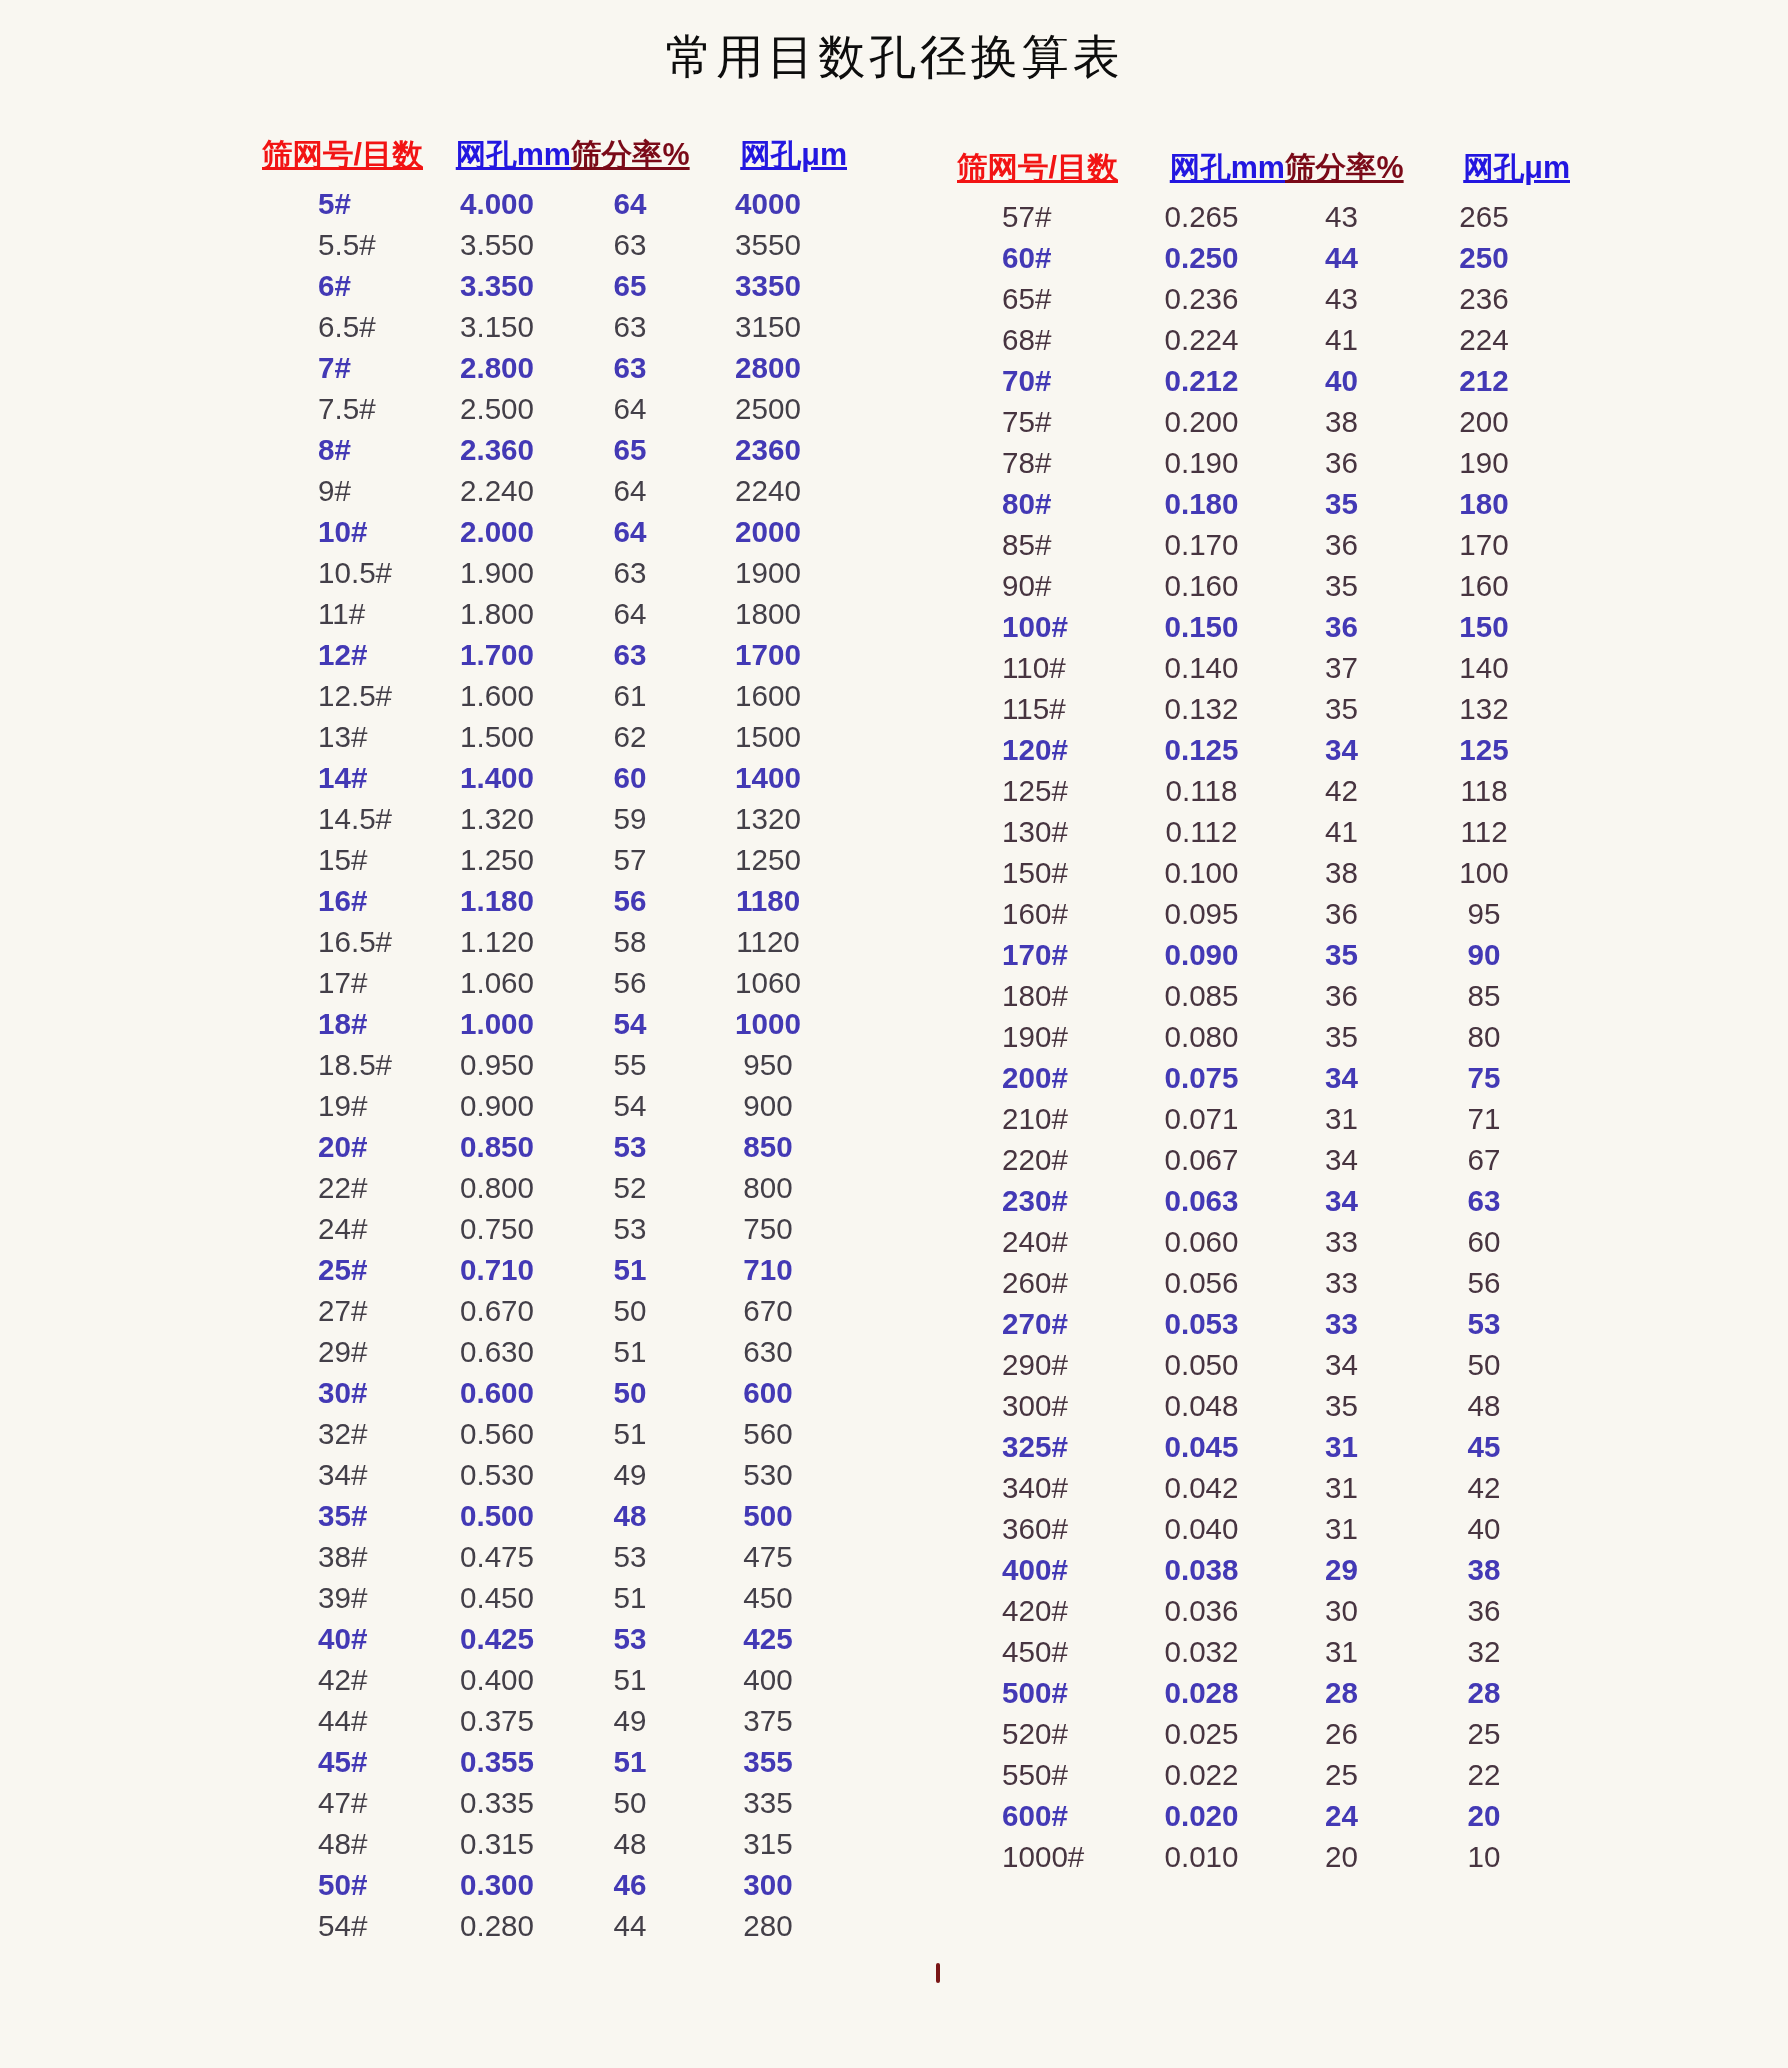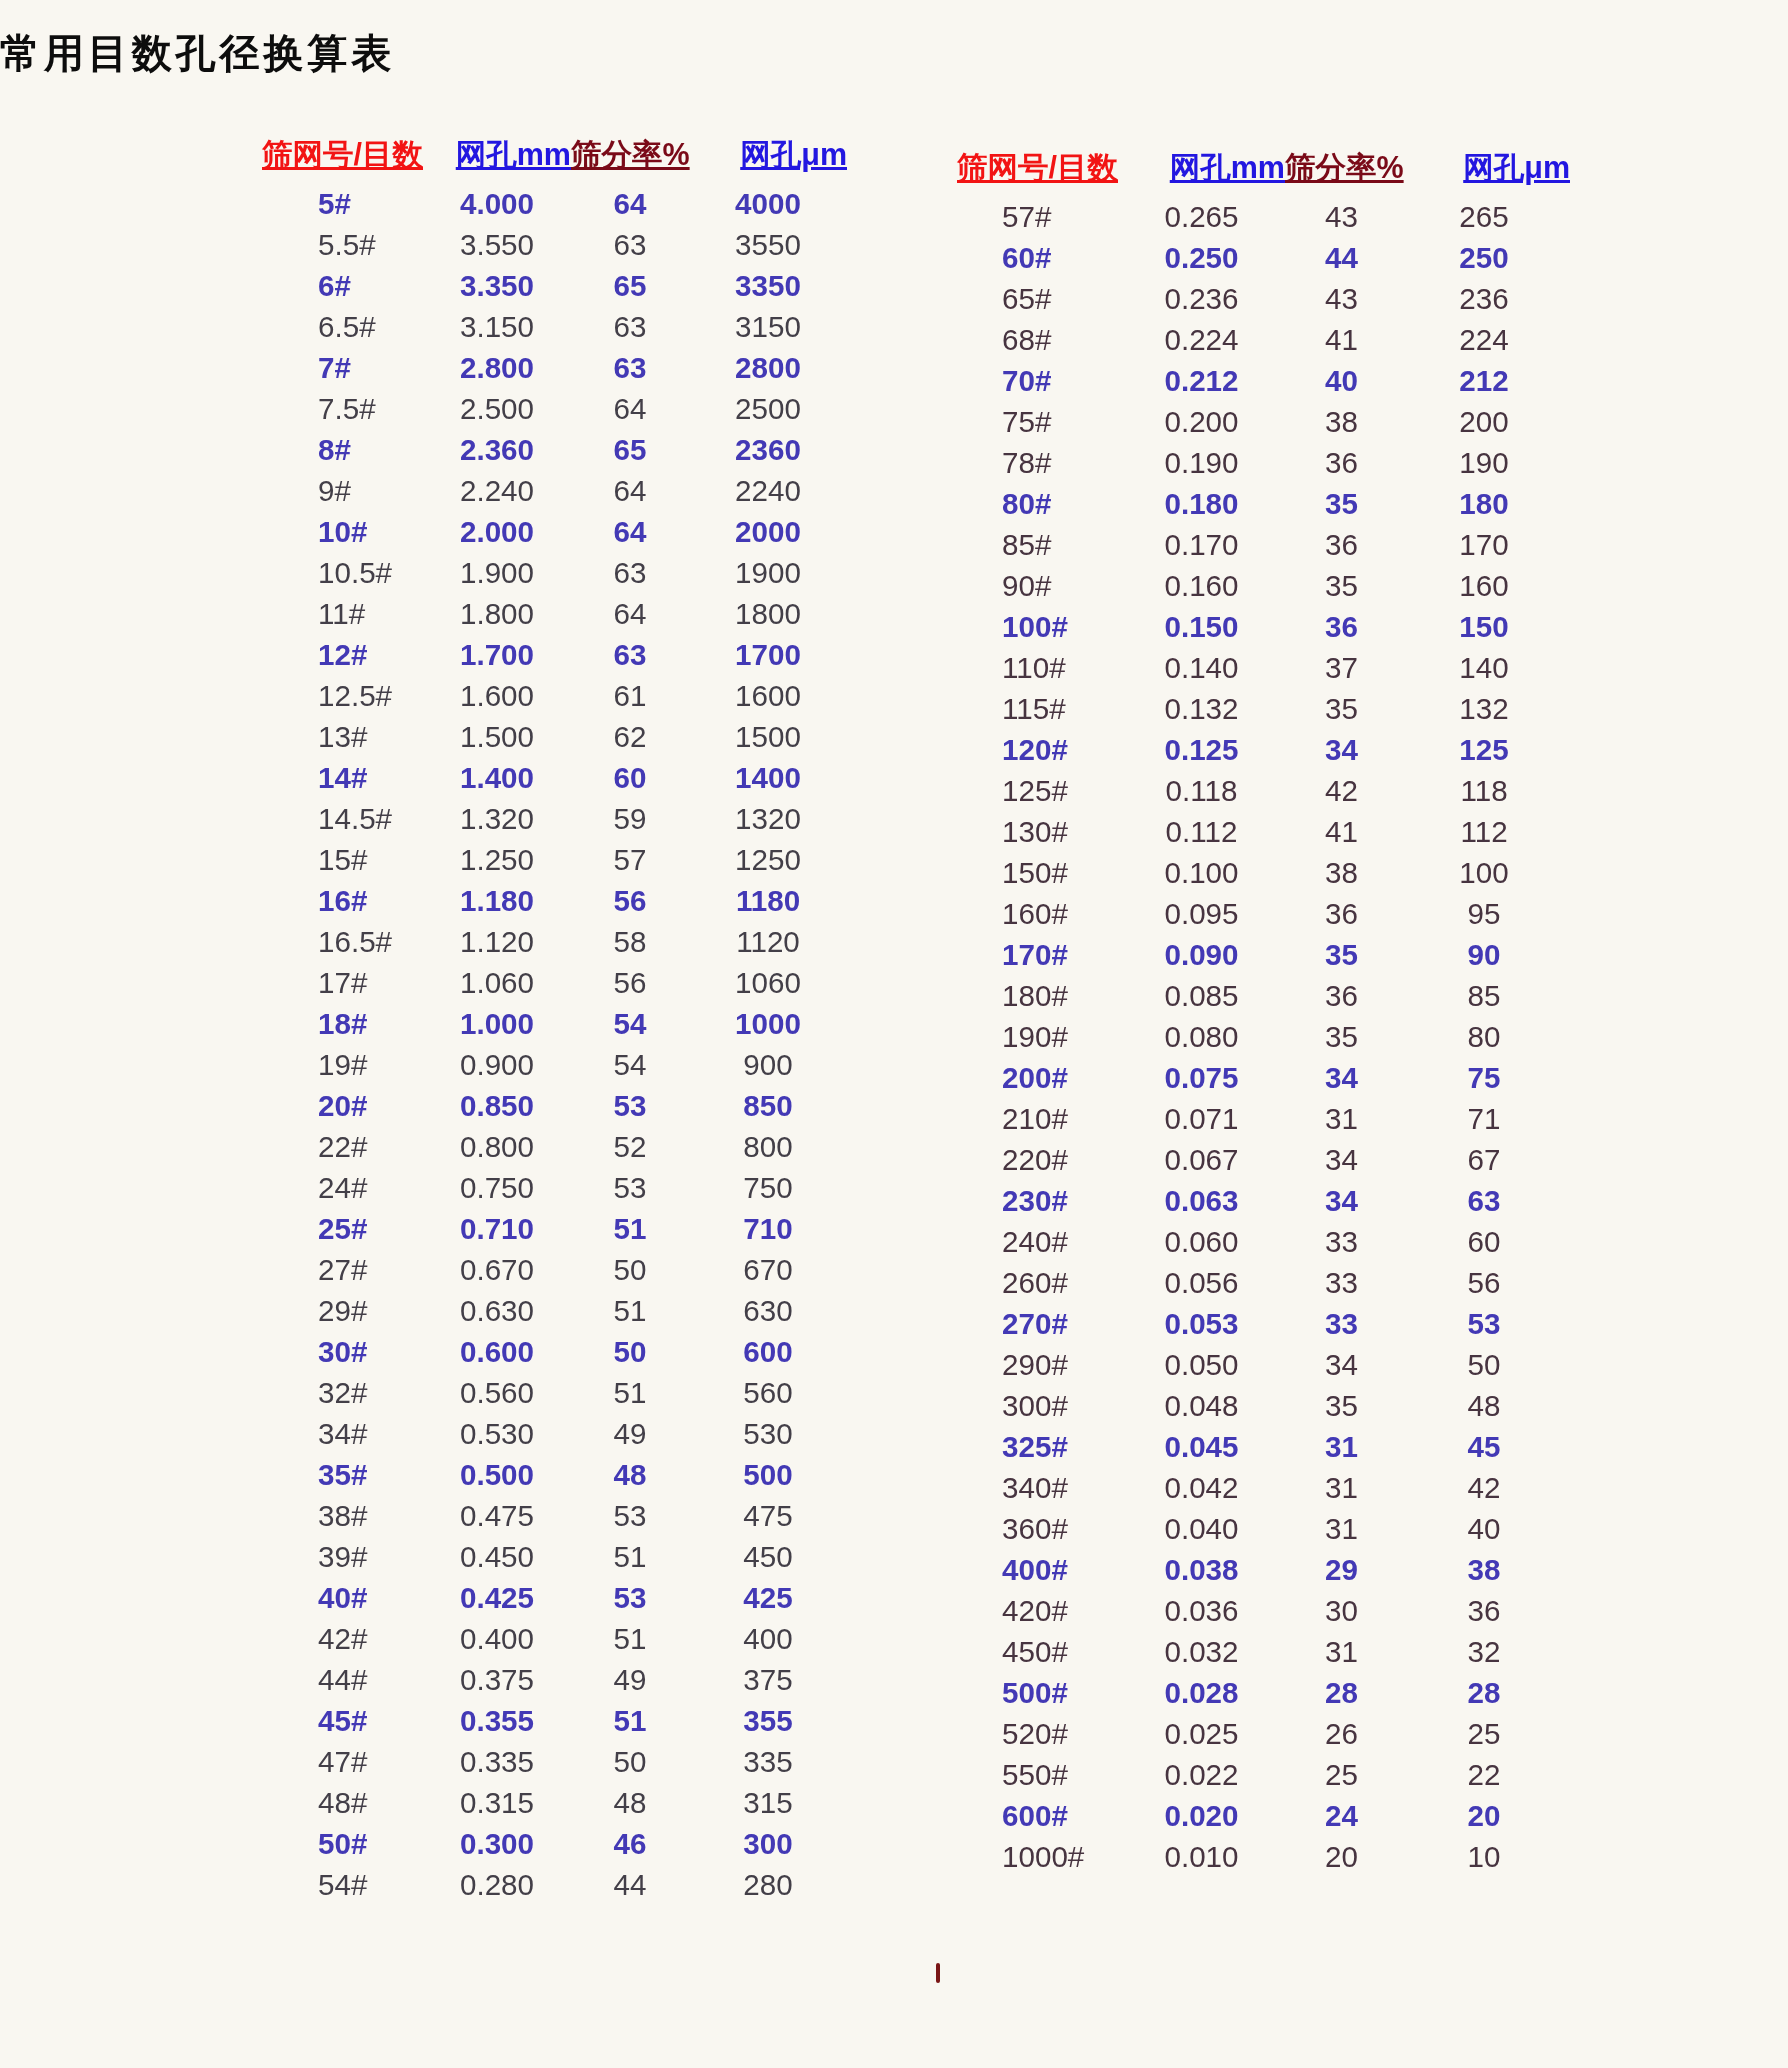--- a/index.html
+++ b/index.html
@@ -11,21 +11,21 @@
   *{margin:0;padding:0;box-sizing:border-box;}
   html,body{width:1789px;height:2069px;}
   body{
     background:var(--bg);
     font-family:"Liberation Sans", sans-serif;
     position:relative;
     overflow:hidden;
   }
   .title{
     position:absolute; top:25.6px; left:0; width:100%;
-    font-size:40px; font-weight:700;
+    text-align:center; font-size:47px; font-weight:400;
     letter-spacing:3.9px; color:var(--title);
   }
   .table{position:absolute;}
   .table.left{left:241px; top:128px; width:611px;}
   .table.right{left:931px; top:141px; width:645px;}
   .hrow{display:grid; height:55px; align-items:center;}
   .row{display:grid; height:41px; align-items:center;}
   .left .hrow, .left .row{grid-template-columns:182px 148px 118px 158px;}
   .right .hrow, .right .row{grid-template-columns:187px 167px 113px 172px;}
   .hcell{
@@ -181,20 +181,26 @@
         <div class="cell c2">56</div>
         <div class="cell c3">1060</div>
       </div>
       <div class="row bold">
         <div class="cell c0">18#</div>
         <div class="cell c1">1.000</div>
         <div class="cell c2">54</div>
         <div class="cell c3">1000</div>
       </div>
       <div class="row">
+        <div class="cell c0">18.5#</div>
+        <div class="cell c1">0.950</div>
+        <div class="cell c2">55</div>
+        <div class="cell c3">950</div>
+      </div>
+      <div class="row">
         <div class="cell c0">19#</div>
         <div class="cell c1">0.900</div>
         <div class="cell c2">54</div>
         <div class="cell c3">900</div>
       </div>
       <div class="row bold">
         <div class="cell c0">20#</div>
         <div class="cell c1">0.850</div>
         <div class="cell c2">53</div>
         <div class="cell c3">850</div>

